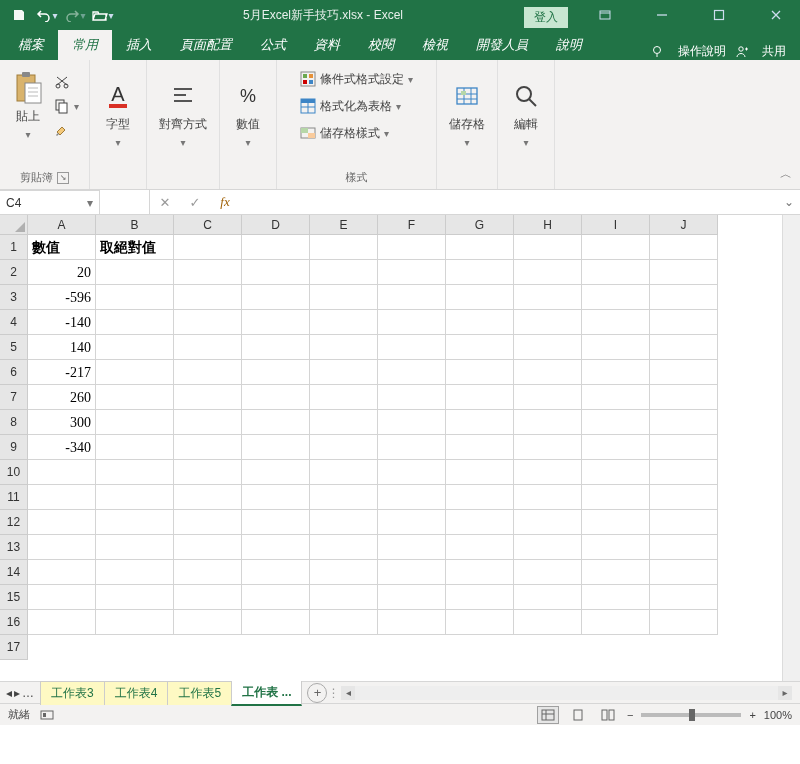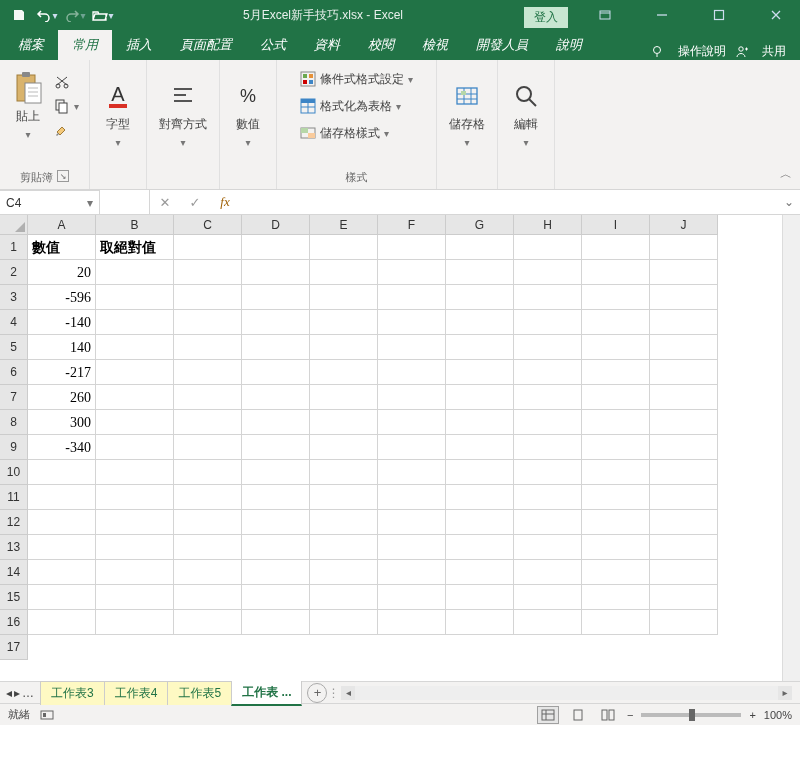--- a/index.html
+++ b/index.html
@@ -18,21 +18,21 @@
 .ribbon-tabs { height: 30px; background: #217346; display: flex; align-items: flex-end; padding: 0 4px; }
 .tab { padding: 6px 14px; color: #fff; font-size: 13px; font-style: italic; }
 .tab.active { background: #f3f2f1; color: #217346; }
 .ribbon-right { margin-left: auto; display: flex; align-items: center; gap: 8px; color: #fff; padding-right: 10px; }
 .ribbon-right .rr { display: flex; align-items: center; gap: 14px; font-size: 12px; }
 
 
 .ribbon { height: 130px; background: #f3f2f1; border-bottom: 1px solid #d6d6d6; display: flex; position: relative; }
 .group { border-right: 1px solid #e0e0e0; display: flex; flex-direction: column; align-items: center; padding: 4px 8px 2px; }
 .group-body { flex: 1; display: flex; align-items: center; justify-content: center; gap: 4px; }
-.group-label { font-size: 11px; color: #666; padding: 2px 0; display: flex; gap: 4px; margin-top: 20px; }
+.group-label { font-size: 11px; color: #666; padding: 2px 0; display: flex; align-items: center; gap: 4px; margin-top: 20px; }
 .dlg-launcher { width: 12px; height: 12px; border: 1px solid #999; display: inline-flex; align-items: center; justify-content: center; font-size: 8px; color: #666; }
 .big-btn { display: flex; flex-direction: column; align-items: center; gap: 4px; padding: 4px; font-size: 12px; color: #444; }
 .big-btn .ic { width: 32px; height: 32px; display: flex; align-items: center; justify-content: center; }
 .small-stack { display: flex; flex-direction: column; gap: 4px; }
 .small-btn { display: flex; align-items: center; gap: 4px; font-size: 12px; color: #444; padding: 2px; }
 .dd { font-size: 10px; color: #777; }
 .collapse-caret { position: absolute; right: 8px; bottom: 6px; color: #666; font-size: 12px; }
 
 
 .formula-row { height: 25px; border-bottom: 1px solid #d6d6d6; display: flex; align-items: stretch; background: #fff; }

